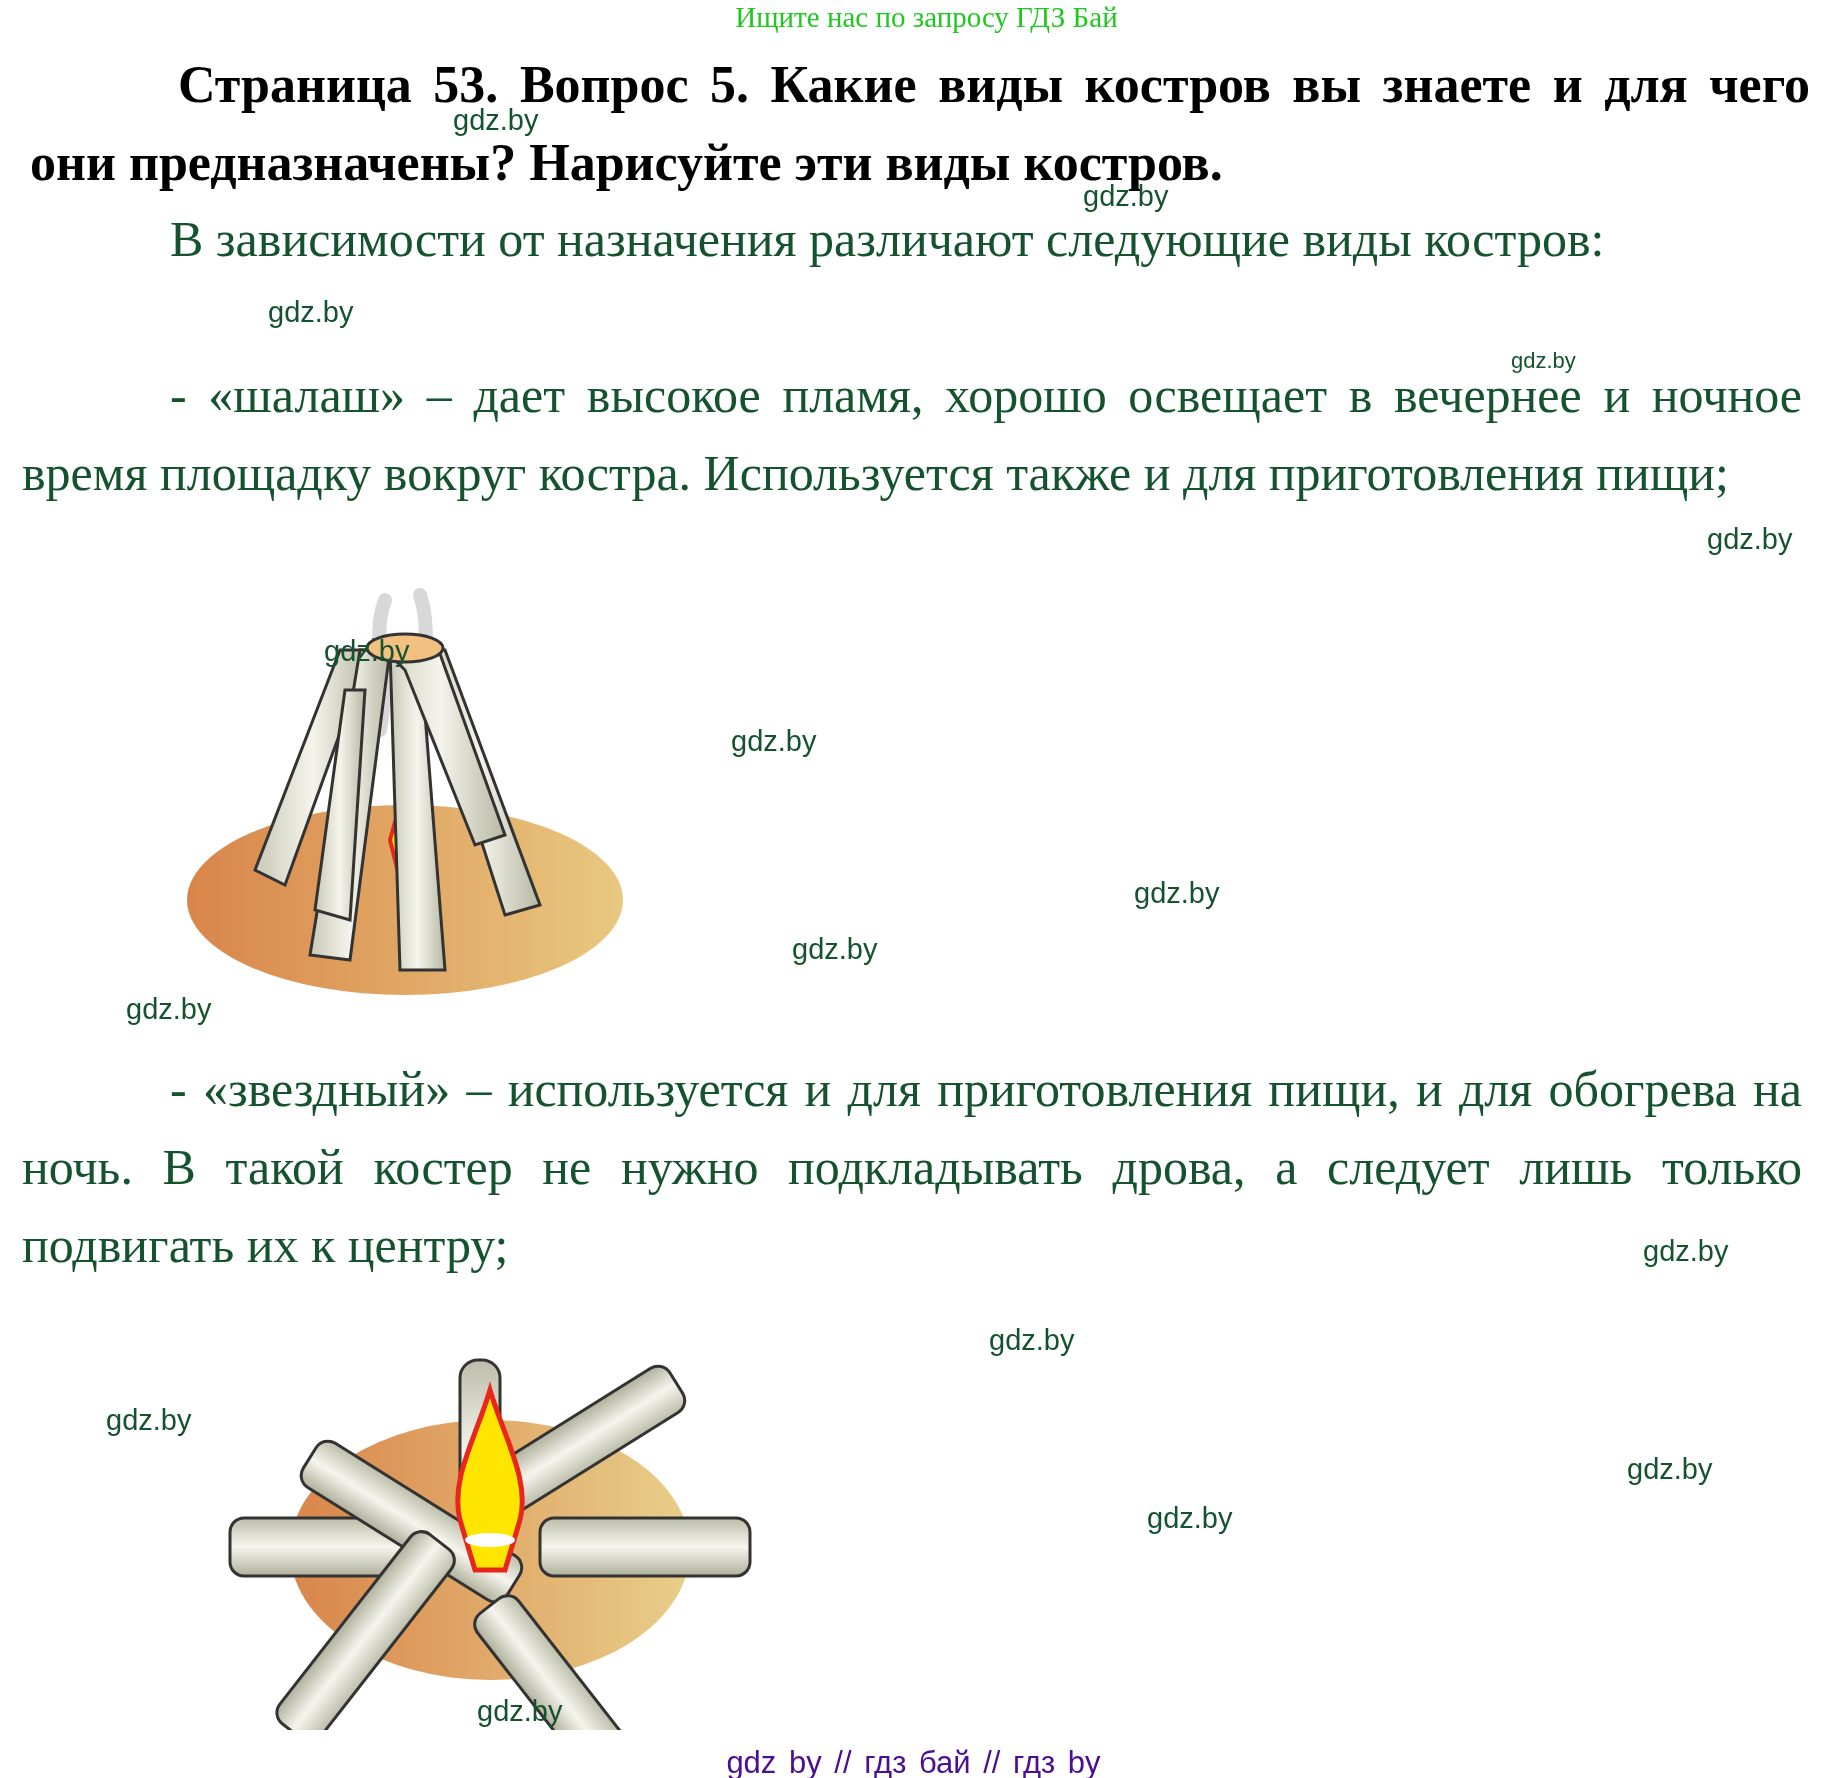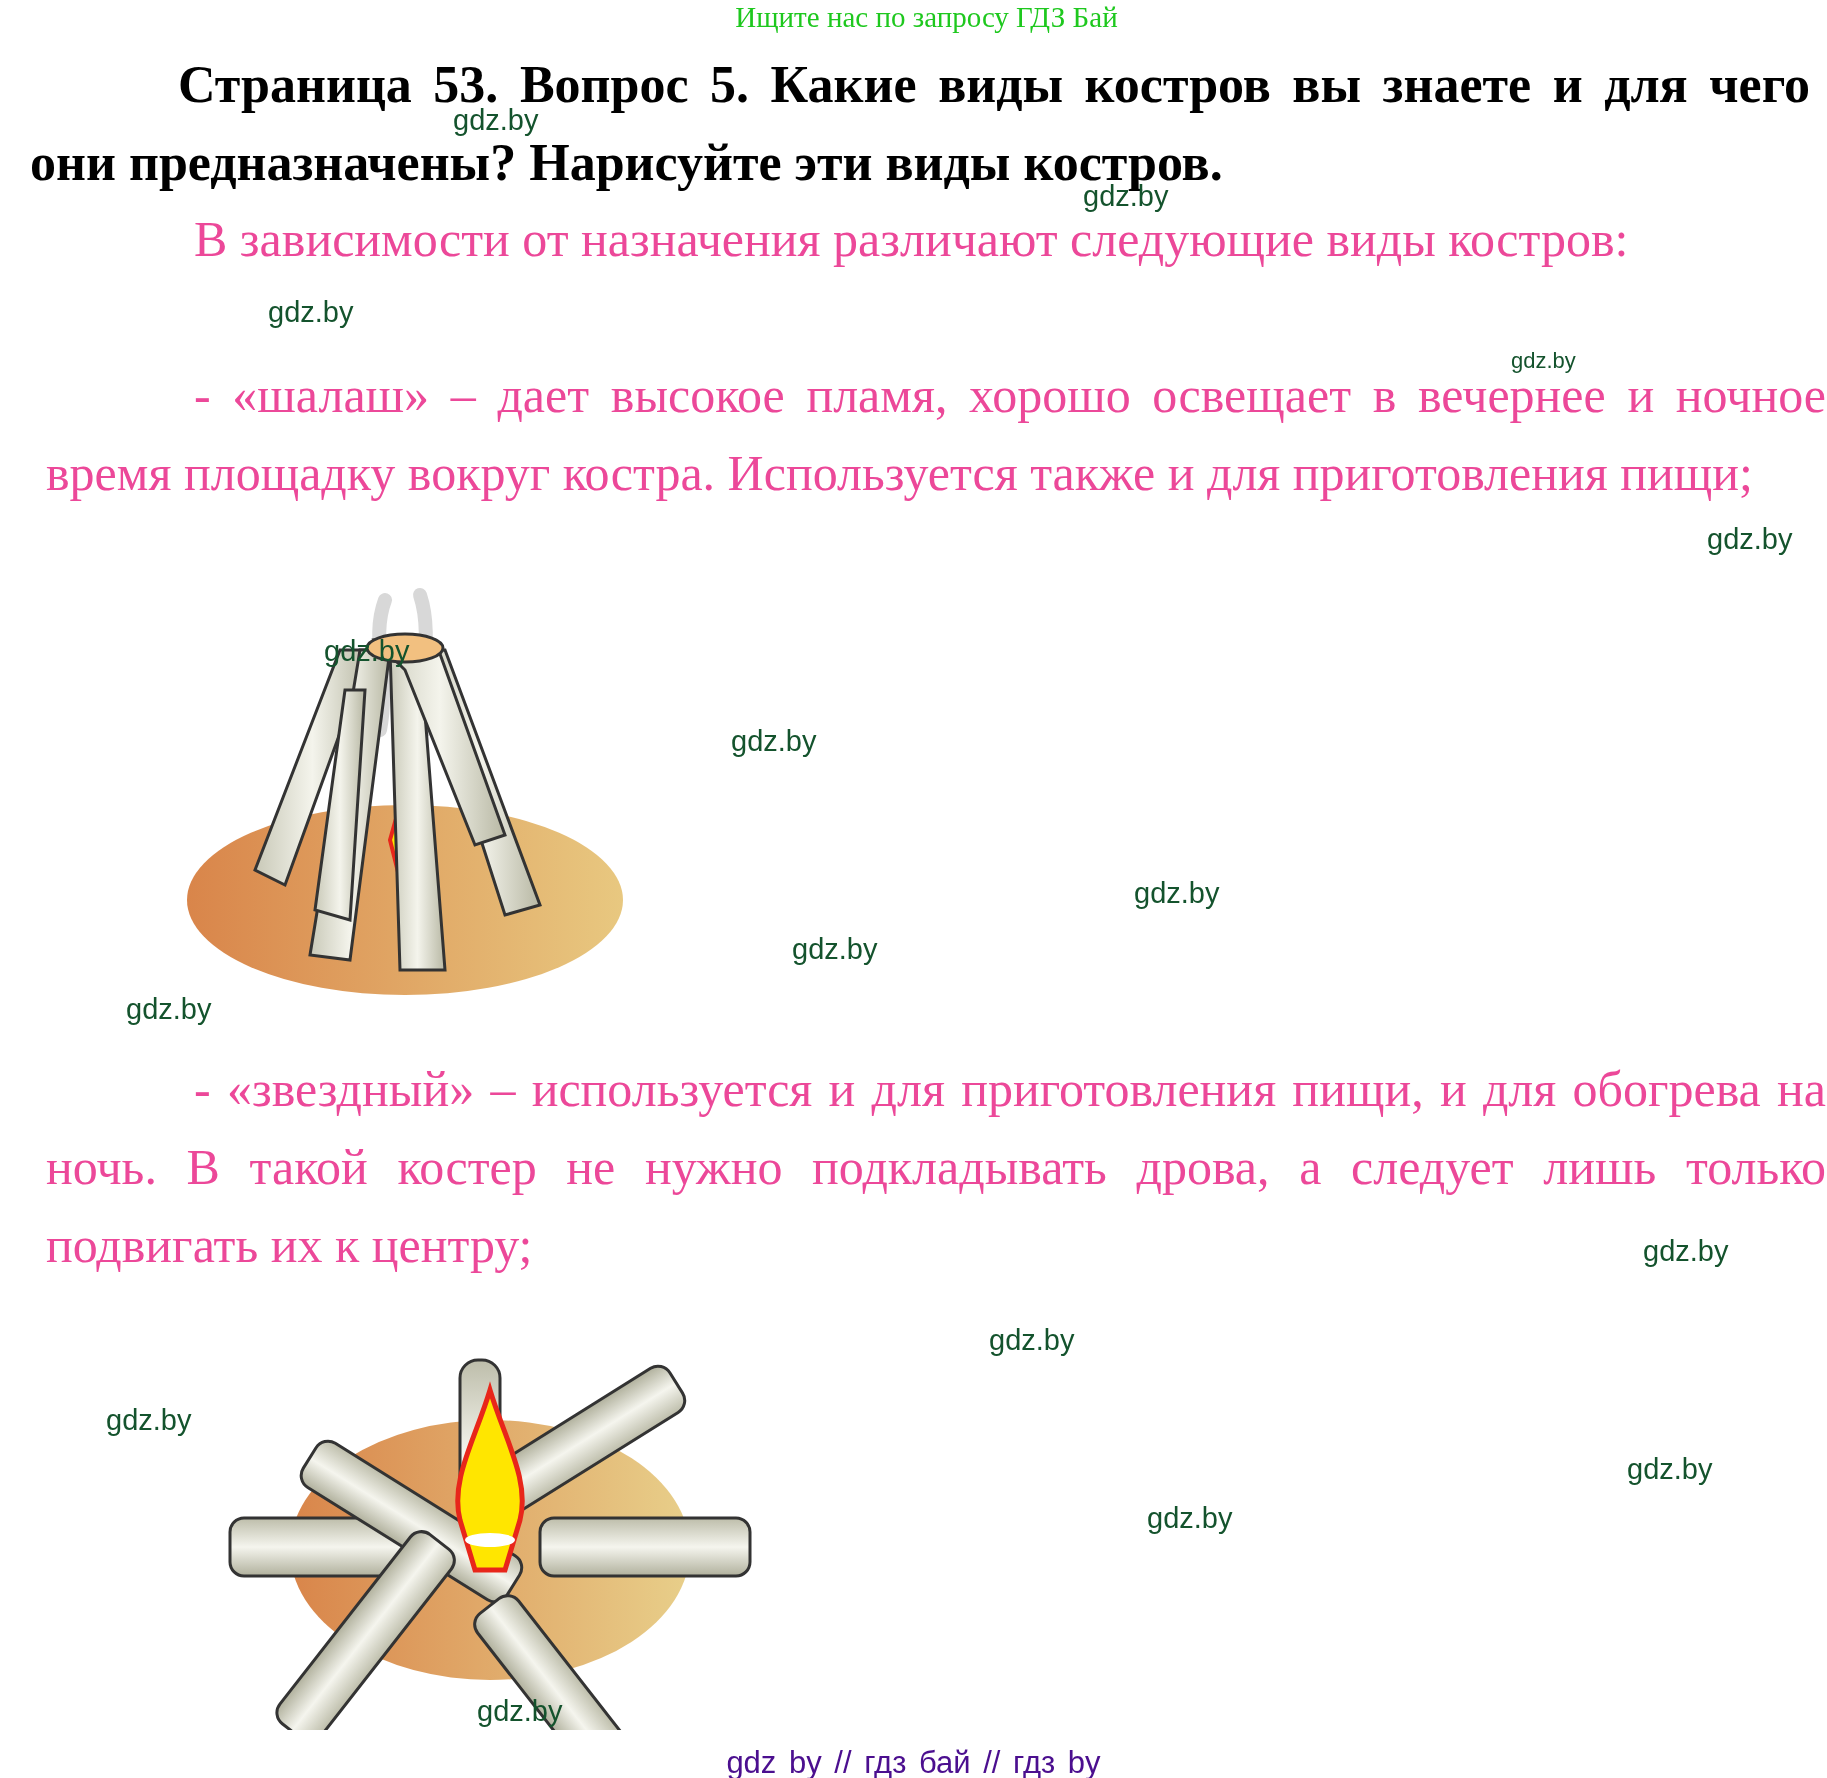--- a/index.html
+++ b/index.html
@@ -10,23 +10,23 @@
     line-height: 34px;
     padding-left: 13px;
   }
   .title {
     position: absolute; left: 30px; top: 46px; width: 1780px;
     font-family: "Liberation Serif", serif; font-weight: bold; font-size: 52px;
     line-height: 78px; color: #000; text-align: justify;
   }
   .title .indent { display: inline-block; width: 148px; }
   .para {
-    position: absolute; left: 46px; width: 1780px;
+    position: absolute; left: 22px; width: 1780px;
     font-family: "Liberation Serif", serif; font-size: 50px; line-height: 78px;
-    color: #ec4899; text-align: justify; text-align-last: left;
+    color: #14532d; text-align: justify; text-align-last: left;
   }
   .para .indent { display: inline-block; width: 148px; }
   .wm {
     position: absolute; font-family: Liberation Sans, sans-serif;
     font-size: 29px; color: #14532d; white-space: nowrap;
   }
   .wm.small { font-size: 22px; }
   .footer {
     position: absolute; left: 0; top: 1745px; width: 1827px; text-align: center;
     font-family: "Liberation Sans", sans-serif; font-size: 31px; color: #4b0f8f;

